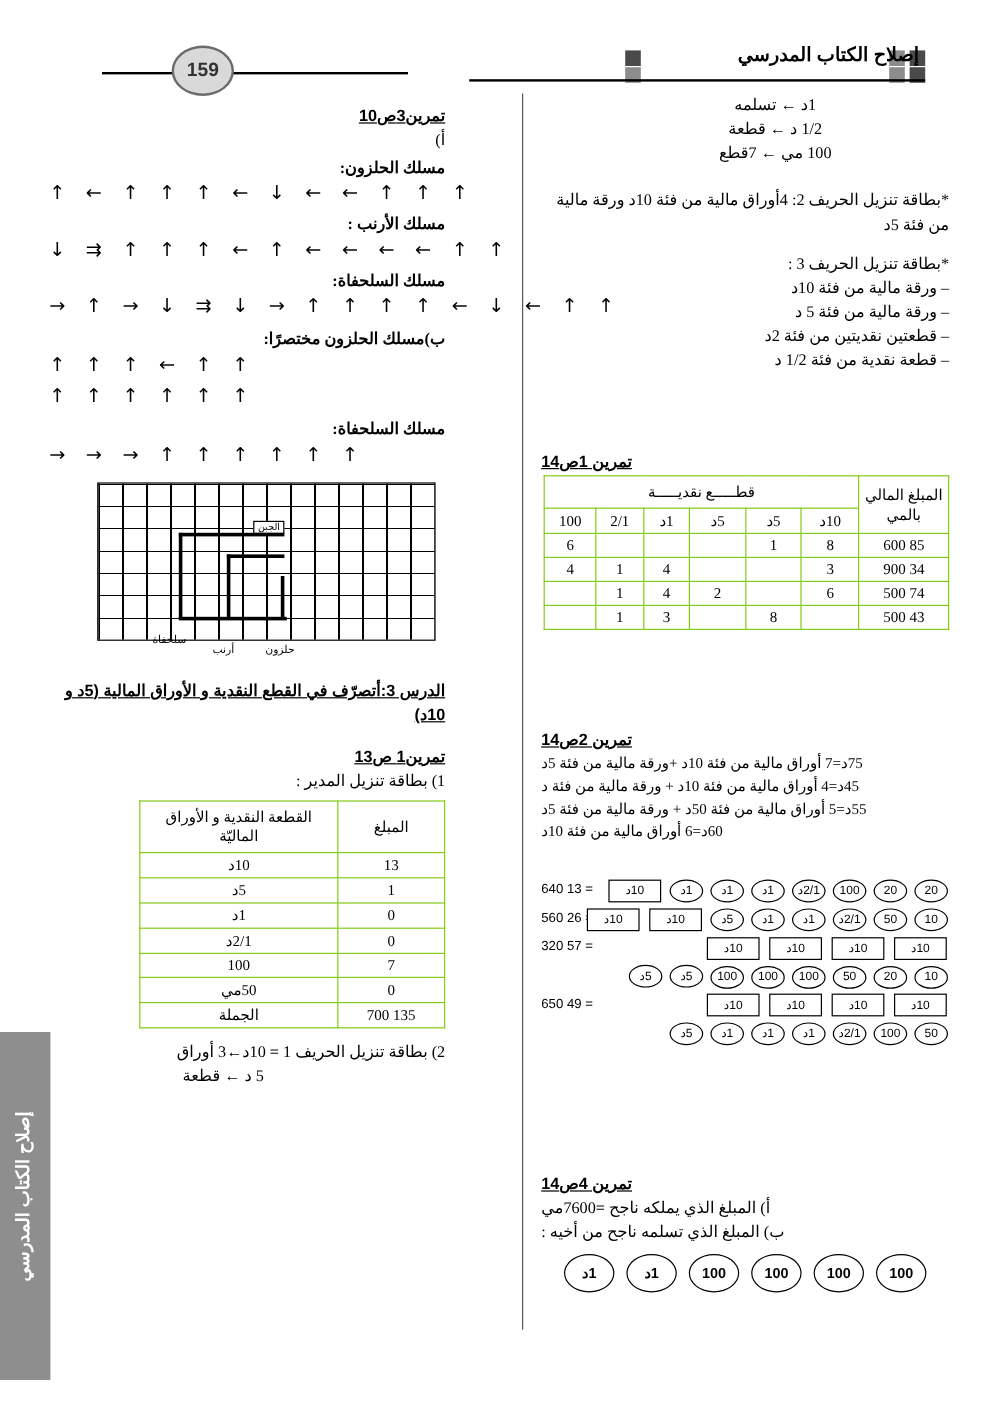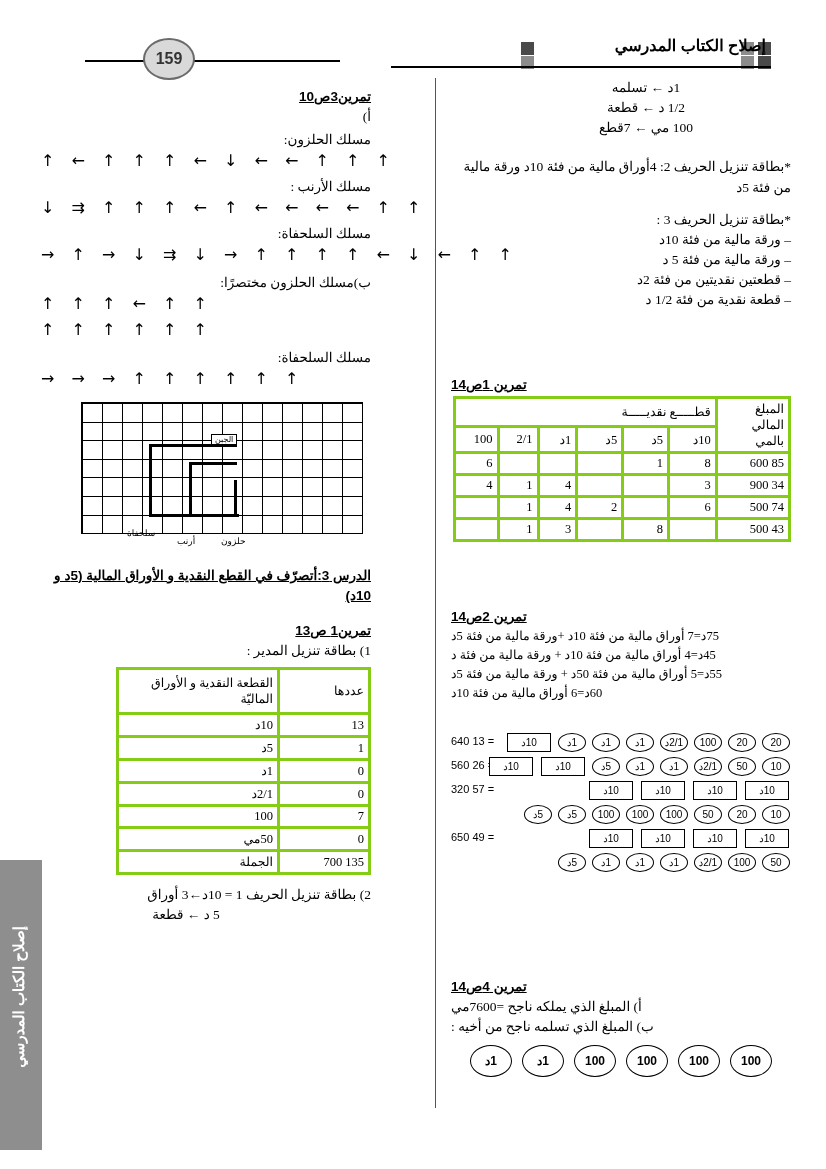--- a/index.html
+++ b/index.html
@@ -67,21 +67,21 @@
     text-decoration:underline;
     margin-bottom:3px;
   }
   .ln{font-size:13.5px;line-height:20px;white-space:nowrap;}
   .ln-s{font-size:12.5px;line-height:19px;white-space:nowrap;}
   .arrows{
     font-size:16px;letter-spacing:6px;line-height:26px;direction:ltr;
     font-family:"DejaVu Sans", sans-serif;
     white-space:nowrap;
   }
-  .lbl{font-size:13.5px;font-weight:normal;white-space:nowrap;}
+  .lbl{font-size:13.5px;font-weight:bold;white-space:nowrap;}
 
   
   #right-col{top:88px;right:455px;width:330px;}
 
   
   .maze-wrap{position:relative;margin-top:10px;width:300px;height:150px;}
   .maze{
     position:absolute;top:0;left:10px;width:280px;height:130px;
     background:
       repeating-linear-gradient(to right,#000 0 1px,transparent 1px 20px),
@@ -93,21 +93,21 @@
     position:absolute;font-size:9px;font-family:"Liberation Sans",sans-serif;
     white-space:nowrap;
   }
   .cheese{
     position:absolute;border:1px solid #000;background:#fff;
     font-size:8px;padding:0 3px;
   }
 
   
   table{border-collapse:collapse;font-size:12.5px;}
-  table td,table th{border:3px solid #84cc16;text-align:right;padding:2px 4px;font-weight:normal;}
+  table td,table th{border:1px solid #84cc16;text-align:center;padding:2px 4px;font-weight:normal;}
 
   
   #left-col{top:88px;right:35px;width:0;}
   .lc{position:absolute;right:0;width:340px;}
 
   .coin{
     display:inline-flex;align-items:center;justify-content:center;
     width:26px;height:17px;border:1px solid #000;border-radius:50%;
     font-size:10px;margin:0 1px;background:#fff;
     font-family:"Liberation Sans",sans-serif;
@@ -189,21 +189,21 @@
     </div>
 
     <div class="ttl" style="margin-top:14px;line-height:20px;white-space:normal;text-decoration:underline;">الدرس 3:أتصرّف في القطع النقدية و الأوراق المالية (5د و 10د)</div>
 
     <div class="ttl" style="margin-top:16px;">تمرين1 ص13</div>
     <div class="ln">1) بطاقة تنزيل المدير :</div>
 
     <table style="margin-top:6px;width:255px;">
       <tbody>
           <tr>
-        <th style="width:80px;">عددها</th>
+        <th style="width:80px;">المبلغ</th>
         <th style="height:38px;line-height:16px;">القطعة النقدية و الأوراق الماليّة</th>
       </tr>
       <tr>
         <td>13</td>
         <td>10د</td>
       </tr>
       <tr>
         <td>1</td>
         <td>5د</td>
       </tr>

